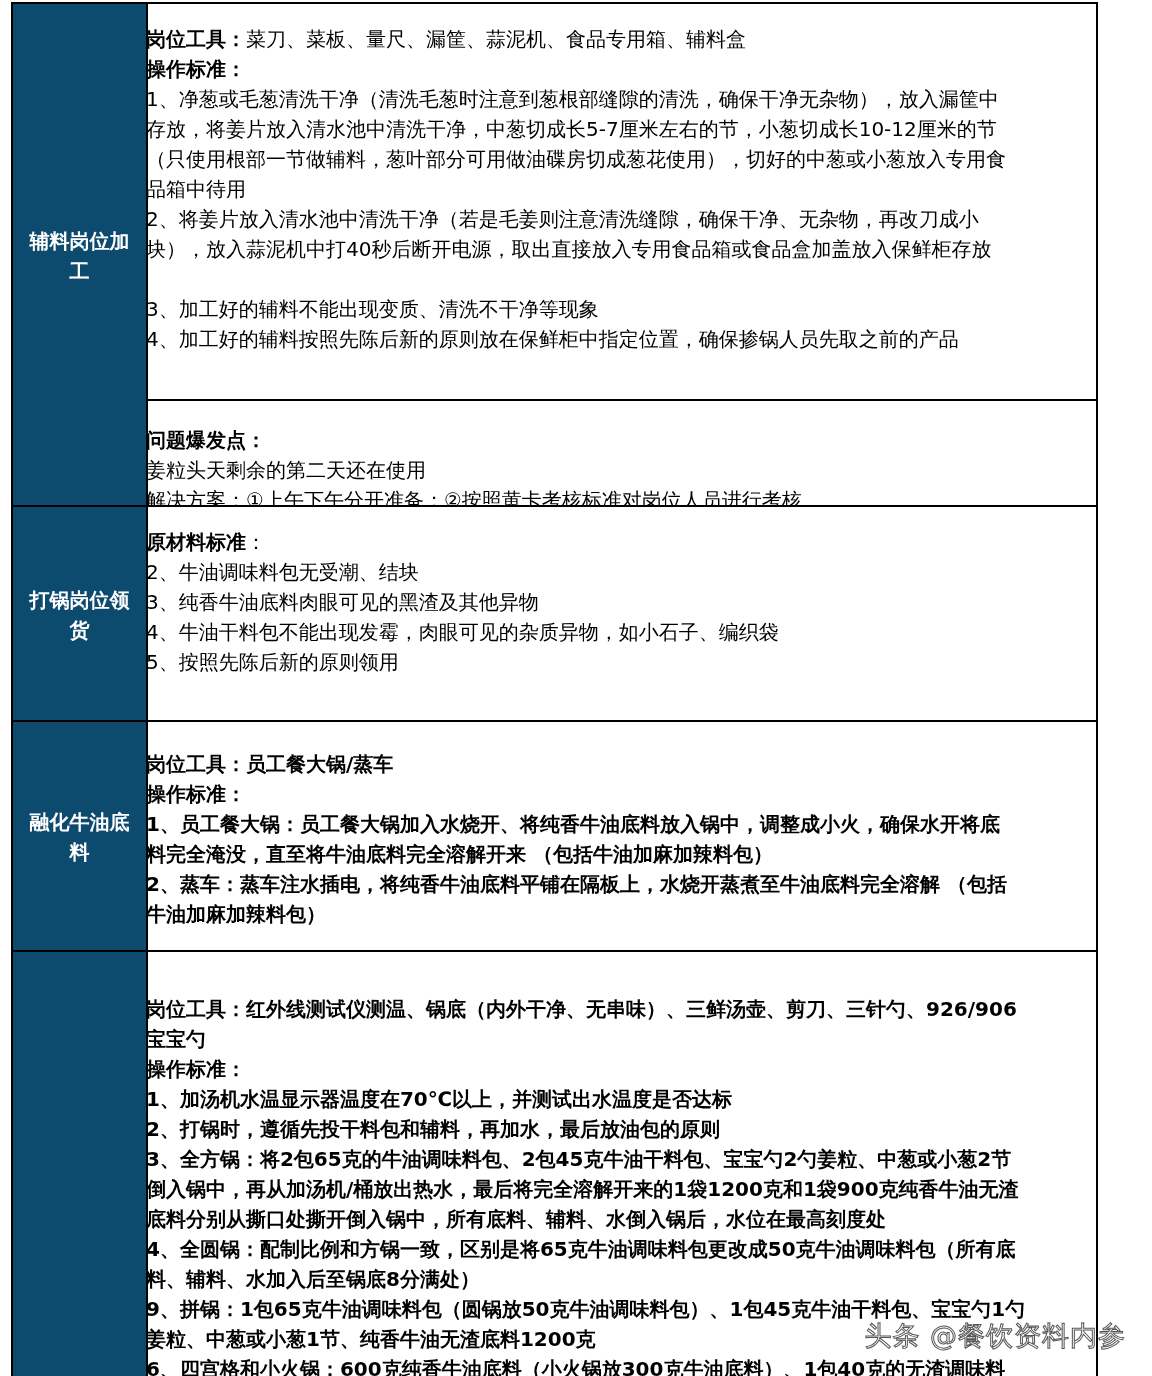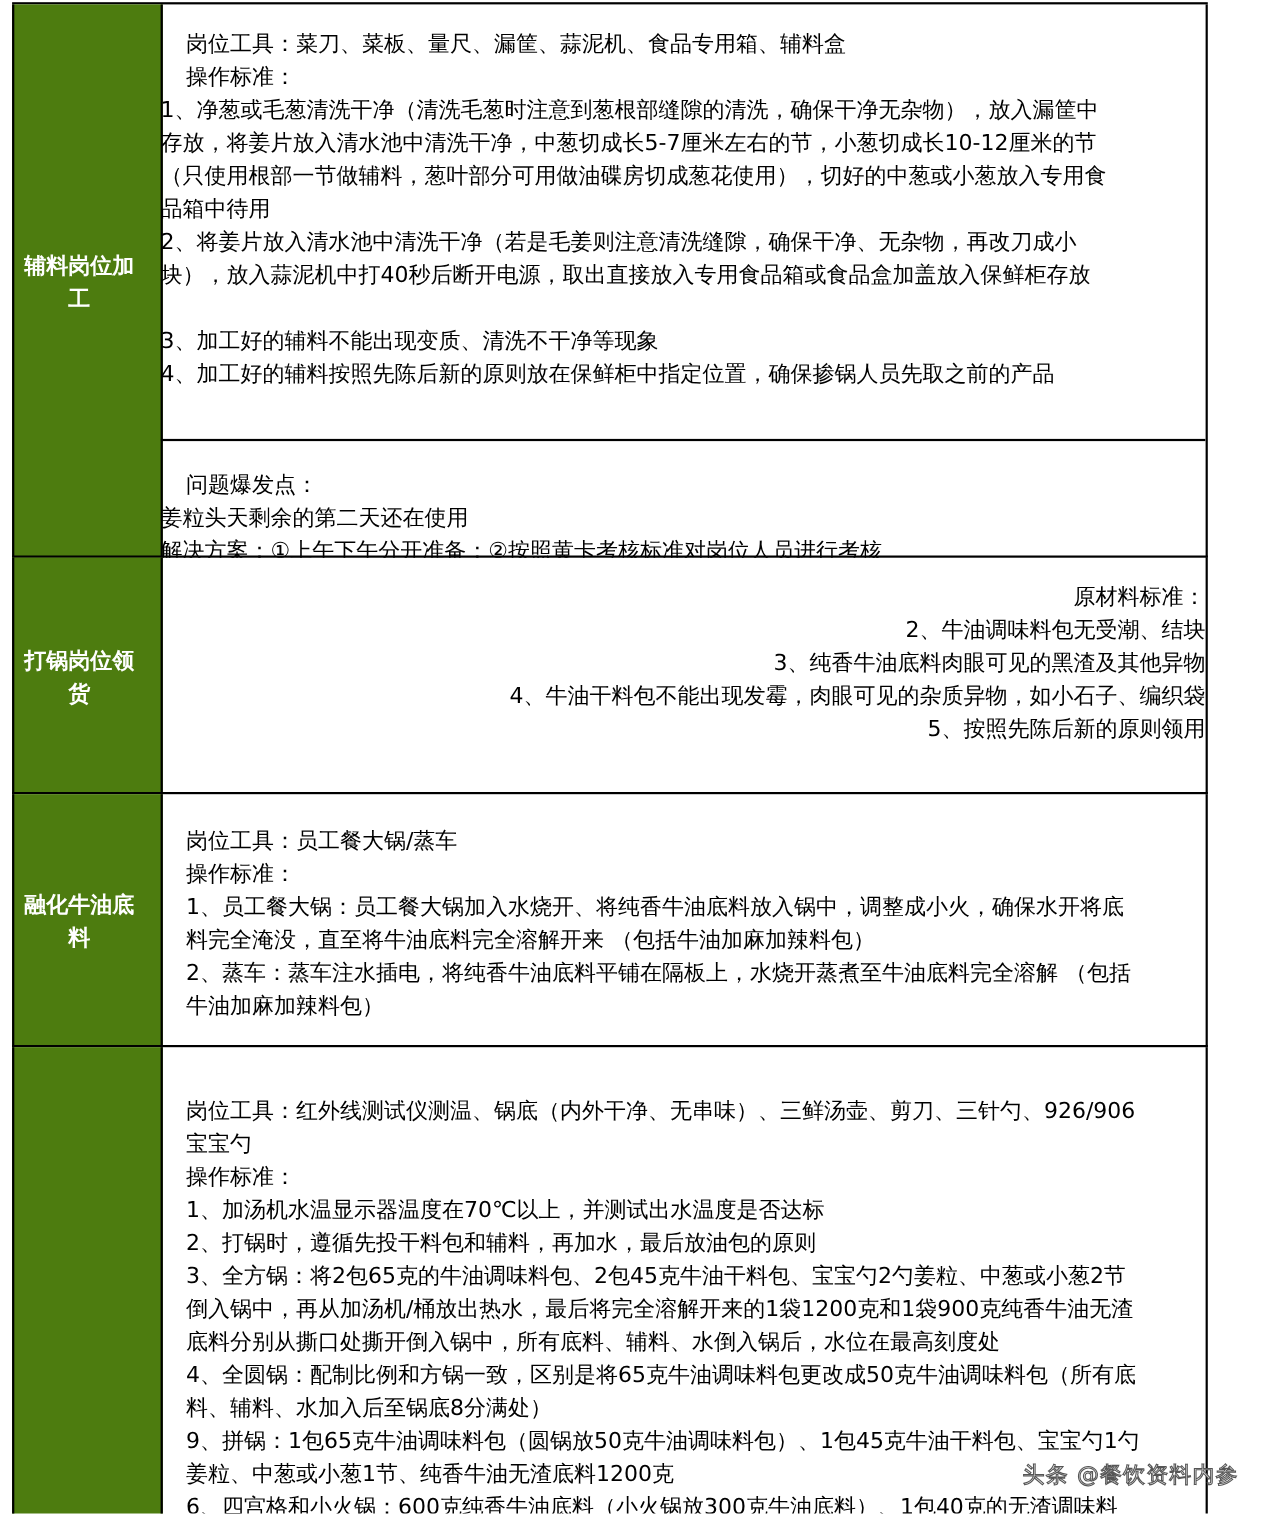--- a/index.html
+++ b/index.html
@@ -10,48 +10,48 @@
   }
   .sheet {
     position: absolute; left: 11px; top: 2px; width: 1087px;
   }
   .row {
     position: absolute; left: 0; width: 1087px;
     border-top: 2px solid #000;
   }
   .label-cell {
     position: absolute; left: 0; top: 0; bottom: 0; width: 133px;
-    background: #4d7c0f;
+    background: #0c4a6e;
     border-left: 2px solid #000; border-right: 2px solid #000;
-    display: flex; align-items: center; 
+    display: flex; align-items: center; justify-content: center;
     text-align: center;
   }
   .label-cell span {
     color: #ffffff; font-weight: bold; font-size: 20px; line-height: 30px;
     display: block; width: 118px;
   }
   .content-cell {
     position: absolute; left: 135px; right: 0; top: 0; bottom: 0;
     border-right: 2px solid #000;
     box-sizing: border-box;
     padding-left: 4px;
     overflow: hidden;
   }
   .sub {
     position: absolute; left: 0; right: 0;
   }
   .sub.divider { border-top: 2px solid #000; }
   .line {
     font-size: 20px; line-height: 30px; white-space: nowrap; letter-spacing: 0px;
   }
-  .b { font-weight: normal; padding-left: 23px; }
+  .b { font-weight: bold; }
   .blank { height: 30px; }
   .watermark {
     position: absolute; right: 26px; bottom: 22px;
-    font-size: 20px; color: rgba(255,255,255,0.9);
+    font-size: 27px; color: rgba(255,255,255,0.9);
     -webkit-text-stroke: 1px #555;
     letter-spacing: 1px;
     white-space: nowrap;
     margin-top: 12px;
   }
 </style>
 </head>
 <body>
 
 <div class="sheet">
@@ -82,21 +82,21 @@
         </div>
       </div>
     </div>
   </div>
 
   <div class="row" style="top:503px; height:215px;">
     <div class="label-cell">
       <span>打锅岗位领货</span>
     </div>
     <div class="content-cell">
-      <div class="sub" style="top:20px;text-align:right;">
+      <div class="sub" style="top:20px;">
         <div class="line"><span class="b">原材料标准</span><span>：</span></div>
         <div class="line">2、牛油调味料包无受潮、结块</div>
         <div class="line">3、纯香牛油底料肉眼可见的黑渣及其他异物</div>
         <div class="line">4、牛油干料包不能出现发霉，肉眼可见的杂质异物，如小石子、编织袋</div>
         <div class="line">5、按照先陈后新的原则领用</div>
       </div>
     </div>
   </div>
 
   <div class="row" style="top:718px; height:230px;">

